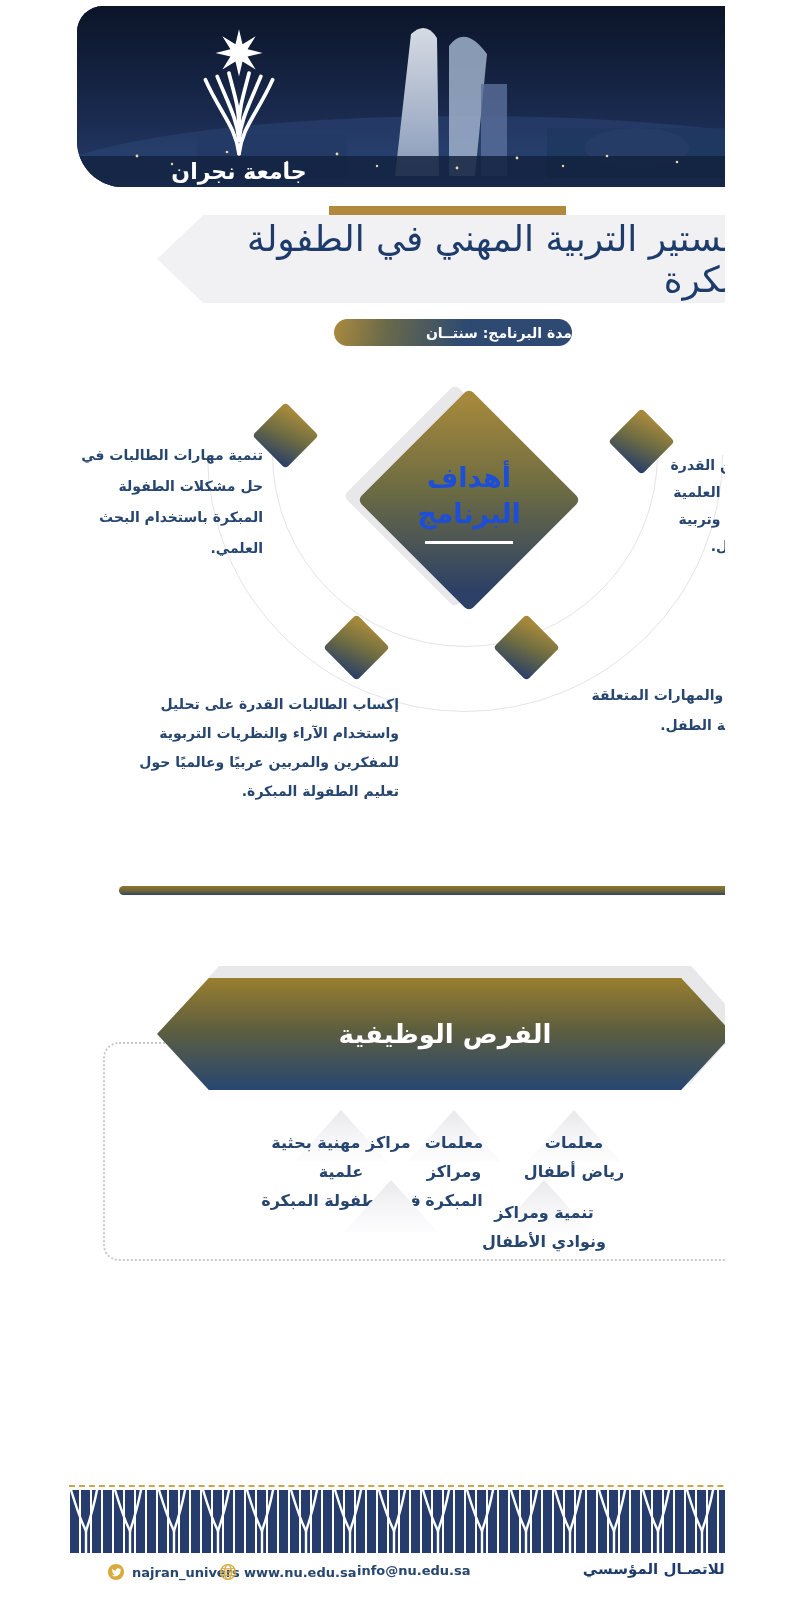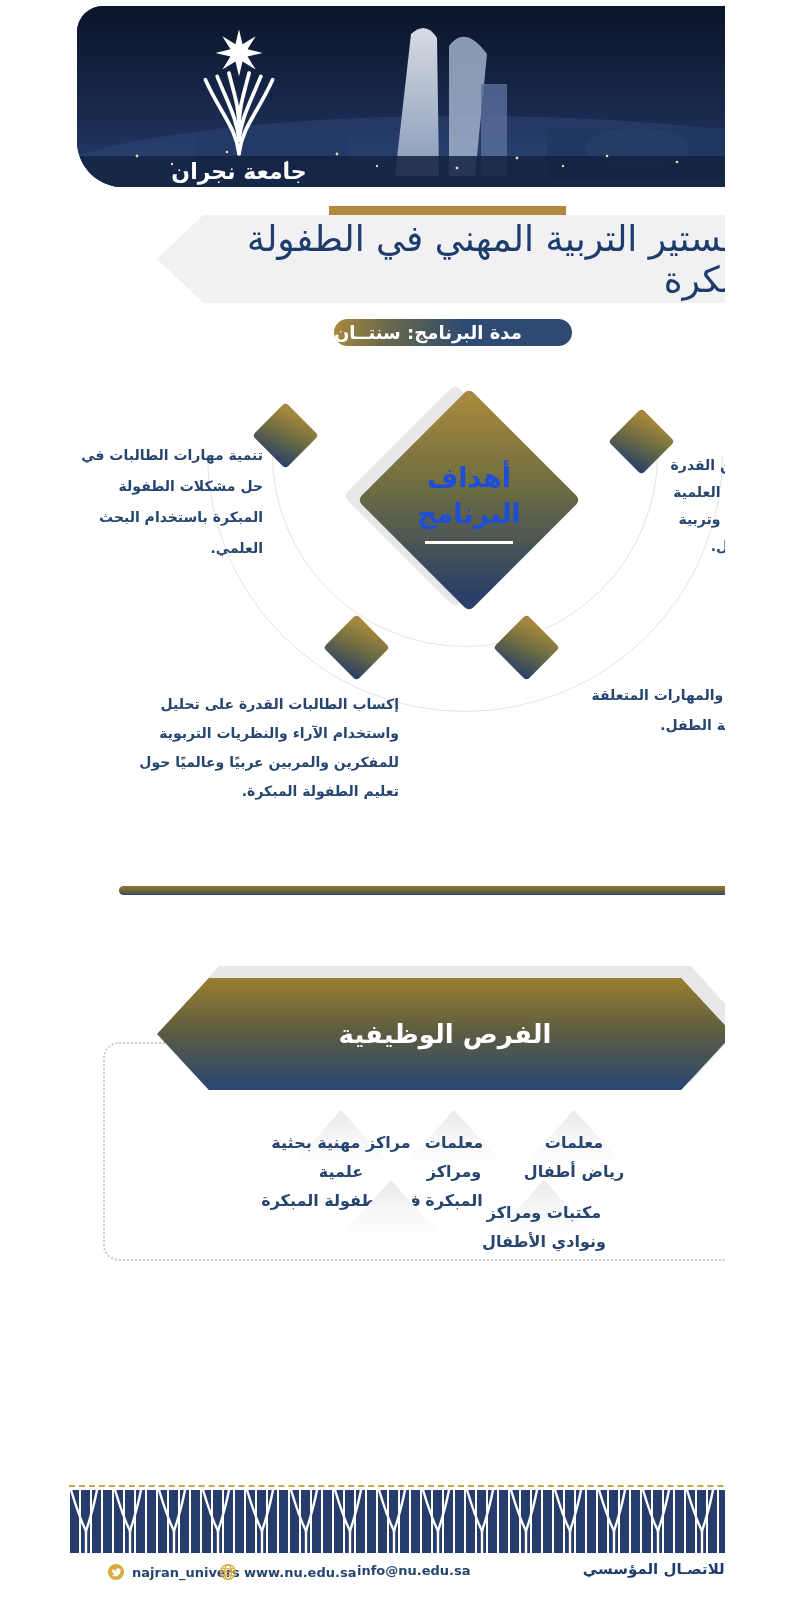--- a/index.html
+++ b/index.html
@@ -17,21 +17,21 @@
   .logo-en{font-size:9.5px;letter-spacing:1.6px;font-weight:700;margin-top:2px;}
 
   
   .gold-bar{left:260px;top:206px;width:237px;height:9px;background:#b1893c;}
   .title-banner{left:88px;top:215px;width:618px;height:88px;background:#f1f1f3;
     clip-path:polygon(0 50%,7.5% 0,92.5% 0,100% 50%,92.5% 100%,7.5% 100%);
     display:flex;align-items:center;justify-content:center;}
   .title-banner .t{color:#1e3c6b;font-size:36px;font-weight:400;}
   .pill{left:265px;top:319px;width:238px;height:27px;border-radius:15px;
     background:linear-gradient(100deg,#ab8a3e 0%,#6a6a4a 22%,#2e4a72 55%,#2e4a72 100%);
-    display:flex;align-items:center;justify-content:flex-start;color:#fff;font-size:18px;font-weight:700;}
+    display:flex;align-items:center;justify-content:flex-end;color:#fff;font-size:14px;font-weight:700;}
 
   
   .arcs{left:0;top:455px;width:794px;height:305px;overflow:hidden;pointer-events:none;}
   .arc-circle{position:absolute;border:1.5px solid #e4e4e7;border-radius:50%;}
   .arc1{left:203px;top:-194px;width:384px;height:384px;}   
   .arc2{left:138px;top:-259px;width:514px;height:514px;}   
 
   .diamond-shadow{left:307px;top:417px;width:158px;height:158px;background:#e8e8ea;
     transform:rotate(45deg);border-radius:6px;}
   .diamond-main{left:321px;top:421px;width:158px;height:158px;border-radius:6px;
@@ -203,21 +203,21 @@
     <div class="tri"></div>
     <div class="lines" dir="rtl">
       <div>مراكز مهنية بحثية</div>
       <div>علمية</div>
       <div>في الطفولة المبكرة</div>
     </div>
   </div>
   <div class="career c4">
     <div class="tri"></div>
     <div class="lines" dir="rtl">
-      <div>مكتبات ومراكز</div>
+      <div>تنمية ومراكز</div>
       <div>ونوادي الأطفال</div>
     </div>
   </div>
   <div class="career c5">
     <div class="tri"></div>
   </div>
 
   <div class="abs gold-dashes"></div>
   <div class="abs pattern-band">
     <svg width="794" height="63">

